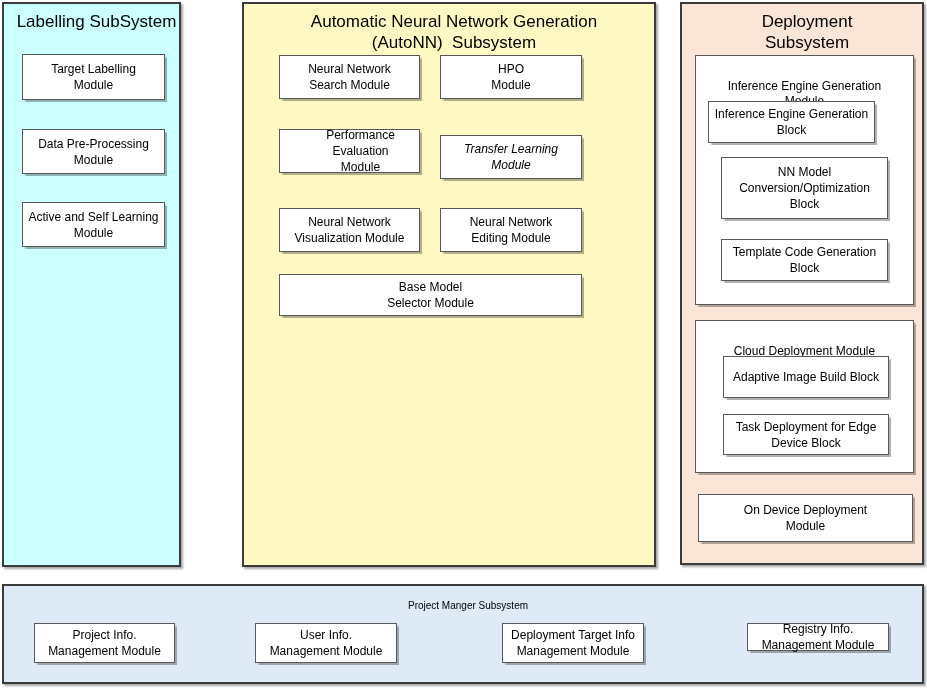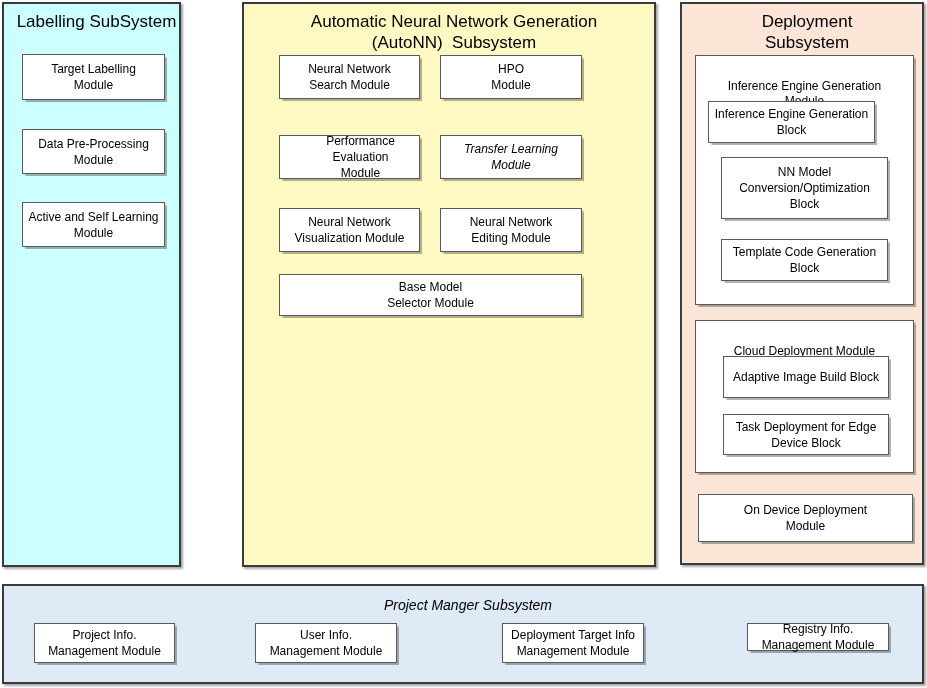--- a/index.html
+++ b/index.html
@@ -22,23 +22,22 @@
     margin: 0;
     padding-top: 7px;
     text-align: center;
     font-size: 17px;
     font-weight: 400;
     line-height: 21px;
     white-space: pre-wrap;
     padding-left: 10px;
   }
   .panel-title.small {
-    font-size: 14px;
+    font-size: 10px;
     padding-top: 9px;
-    font-style: italic;
   }
   .box {
     position: absolute;
     box-sizing: border-box;
     background: #ffffff;
     border: 1.5px solid #595959;
     box-shadow: 1.5px 1.5px 1px rgba(0,0,0,0.3);
     display: flex;
     align-items: center;
     justify-content: center;
@@ -80,21 +79,21 @@
 Module</div>
   </section>
 
   <section class="panel" style="left: 242px; top: 2px; width: 414px; height: 565px; background-color: #fef9c3;">
     <h2 class="panel-title">Automatic Neural Network Generation
 (AutoNN)  Subsystem</h2>
     <div class="box" style="left:35px; top:51px; width:141px; height:44px;">Neural Network
 Search Module</div>
     <div class="box" style="left:196px; top:51px; width:142px; height:44px;">HPO
 Module</div>
-    <div class="box" style="left:35px; top:131px; width:141px; height:44px;padding-left:24px;">Performance Evaluation
+    <div class="box" style="left:35px; top:125px; width:141px; height:44px;padding-left:24px;">Performance Evaluation
 Module</div>
     <div class="box" style="left:196px; top:131px; width:142px; height:44px;font-style:italic;">Transfer Learning
 Module</div>
     <div class="box" style="left:35px; top:204px; width:141px; height:44px;">Neural Network
 Visualization Module</div>
     <div class="box" style="left:196px; top:204px; width:142px; height:44px;">Neural Network
 Editing Module</div>
     <div class="box" style="left:35px; top:270px; width:303px; height:42px;">Base Model
 Selector Module</div>
   </section>

